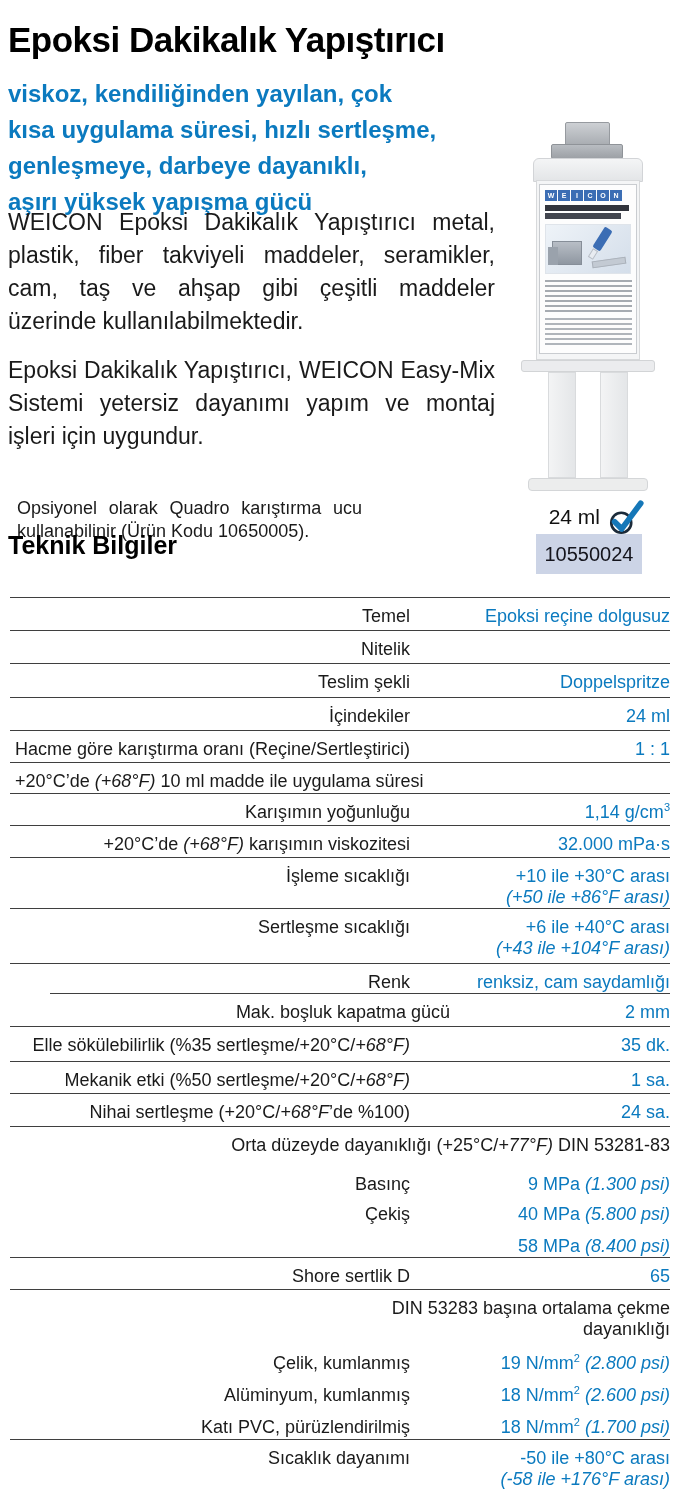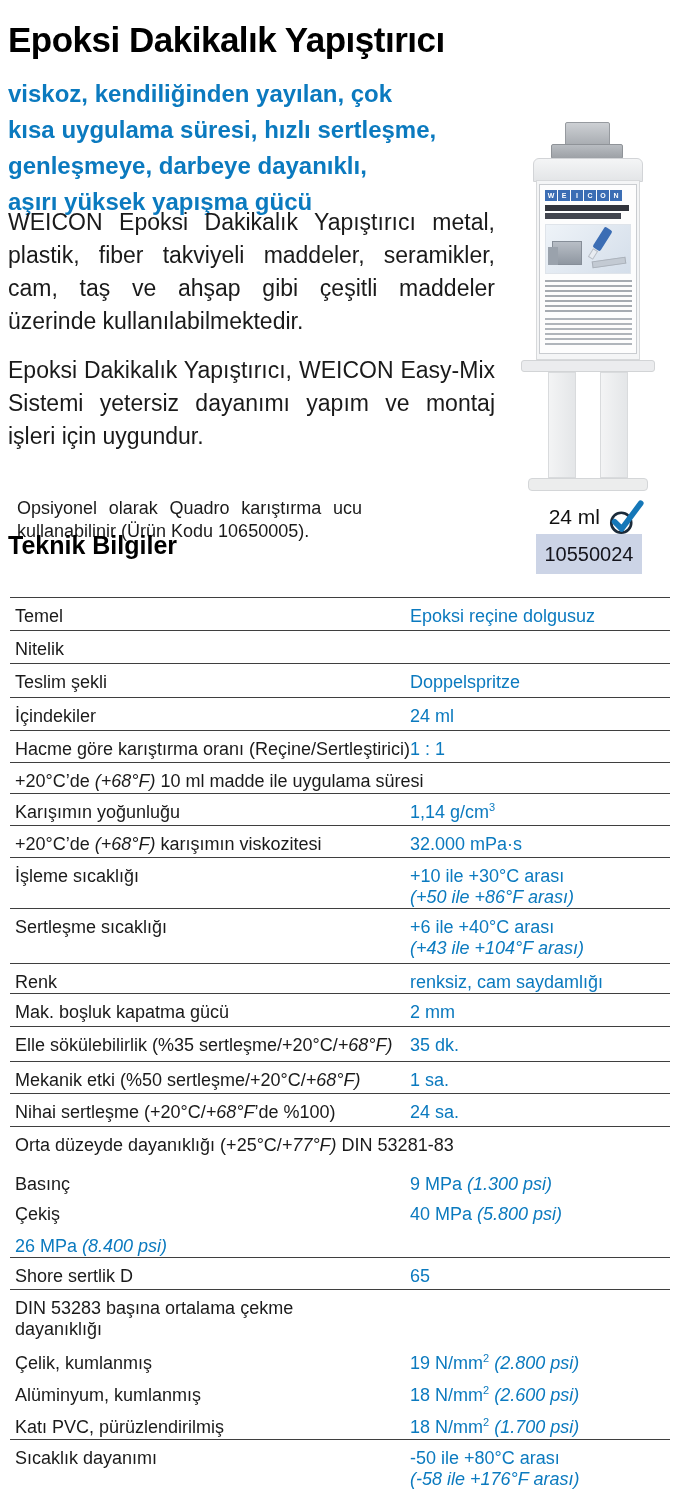--- a/index.html
+++ b/index.html
@@ -43,21 +43,21 @@
   .size-row{position:absolute;left:505px;top:498px;width:140px;height:38px;display:flex;
             align-items:center;justify-content:flex-end;gap:7px;}
   .size-label{font-size:21px;color:#111;}
   .code-box{position:absolute;left:536px;top:534px;width:106px;height:40px;background:var(--code-box-bg,#ccd4e6);
             display:flex;align-items:center;justify-content:center;font-size:20px;color:#14141c;}
 
   .section-title{position:absolute;left:8px;top:531px;font-size:25px;font-weight:bold;color:#000;}
 
   
   .table{position:absolute;left:10px;top:597px;width:660px;}
-  .trow{display:flex;border-top:1px solid var(--table-line,#3f3f3f);padding:8px 0 0 5px;box-sizing:border-box;align-items:flex-start;}
+  .trow{display:flex;border-top:1px solid var(--table-line,#3f3f3f);padding:8px 0 0 5px;box-sizing:border-box;align-items:flex-start;text-align:right;}
   .trow.nb{border-top:none;}
   .tlabel{flex:0 0 395px;width:395px;font-size:18px;line-height:21px;color:#1a1a1a;}
   .tlabel.wide{flex:1;width:auto;}
   .tvalue{flex:1;font-size:18px;line-height:21px;color:var(--accent-blue,#0b7abf);}
   .tline{white-space:nowrap;}
   .it{font-style:italic;}
   sup{font-size:11px;line-height:0;}
 </style>
 </head>
 <body>
@@ -198,21 +198,21 @@
         </div>
       </div>
       <div class="trow" style="min-height: 30px;">
         <div class="tlabel">
           <div class="tline"><span>Renk</span></div>
         </div>
         <div class="tvalue">
           <div class="tline"><span>renksiz, cam saydamlığı</span></div>
         </div>
       </div>
-      <div class="trow" style="min-height: 33px;">
+      <div class="trow" style="min-height: 33px; margin-left: 40px;">
         <div class="tlabel">
           <div class="tline"><span>Mak. boşluk kapatma gücü</span></div>
         </div>
         <div class="tvalue">
           <div class="tline"><span>2 mm</span></div>
         </div>
       </div>
       <div class="trow" style="min-height: 35px;">
         <div class="tlabel">
           <div class="tline"><span>Elle sökülebilirlik (%35 sertleşme/+20°C/</span><span class="it">+68°F)</span></div>
@@ -253,21 +253,21 @@
       <div class="trow nb" style="min-height: 32px;">
         <div class="tlabel">
           <div class="tline"><span>Çekiş</span></div>
         </div>
         <div class="tvalue">
           <div class="tline"><span>40 MPa </span><span class="it">(5.800 psi)</span></div>
         </div>
       </div>
       <div class="trow nb" style="min-height: 28px;">
         <div class="tvalue">
-          <div class="tline"><span>26 MPa </span><span class="it">(8.400 psi)</span></div>
+          <div class="tline"><span>58 MPa </span><span class="it">(8.400 psi)</span></div>
         </div>
       </div>
       <div class="trow" style="min-height: 32px;">
         <div class="tlabel">
           <div class="tline"><span>Shore sertlik D</span></div>
         </div>
         <div class="tvalue">
           <div class="tline"><span>65</span></div>
         </div>
       </div>

